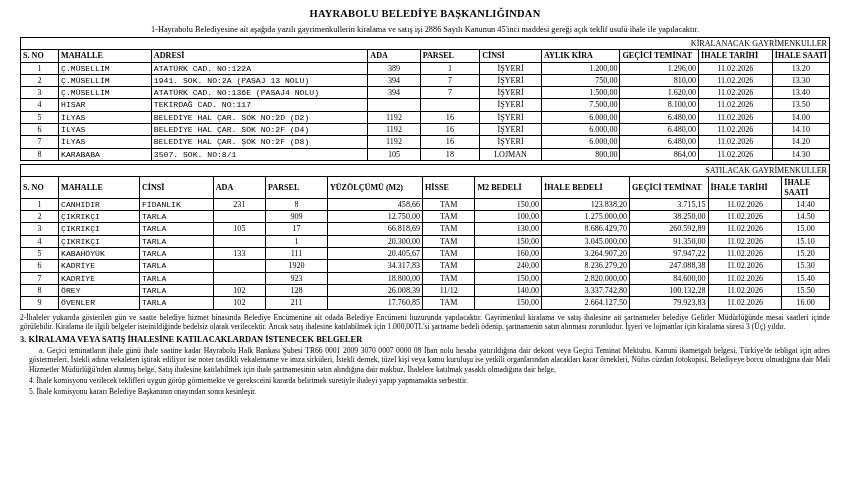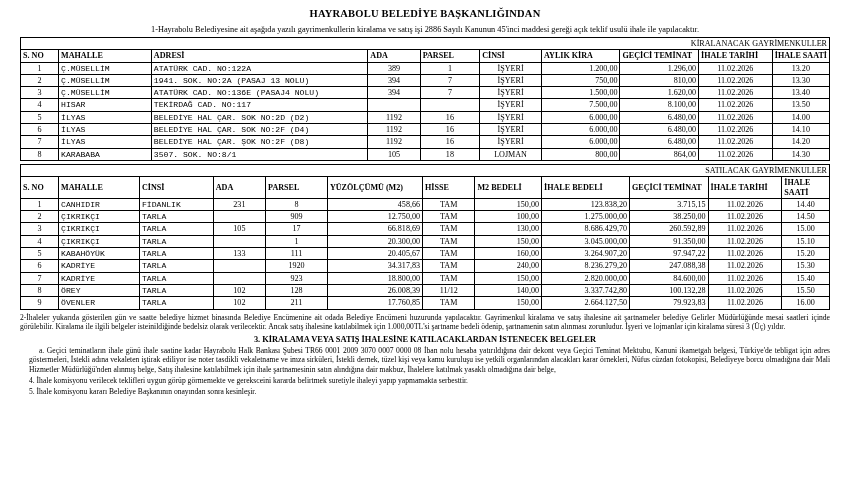--- a/index.html
+++ b/index.html
@@ -66,21 +66,20 @@
     font-size: 7.6px;
     text-align: justify;
     line-height: 1.22;
     margin-top: 3px;
   }
   .section-head {
     font-size: 8.4px;
     font-weight: bold;
     margin-top: 4px;
     margin-bottom: 2px;
-    text-align: center;
   }
   .para {
     font-size: 7.6px;
     text-align: justify;
     line-height: 1.22;
     margin-top: 2px;
     margin-left: 9px;
   }
   .indent { text-indent: 10px; }
 </style>

